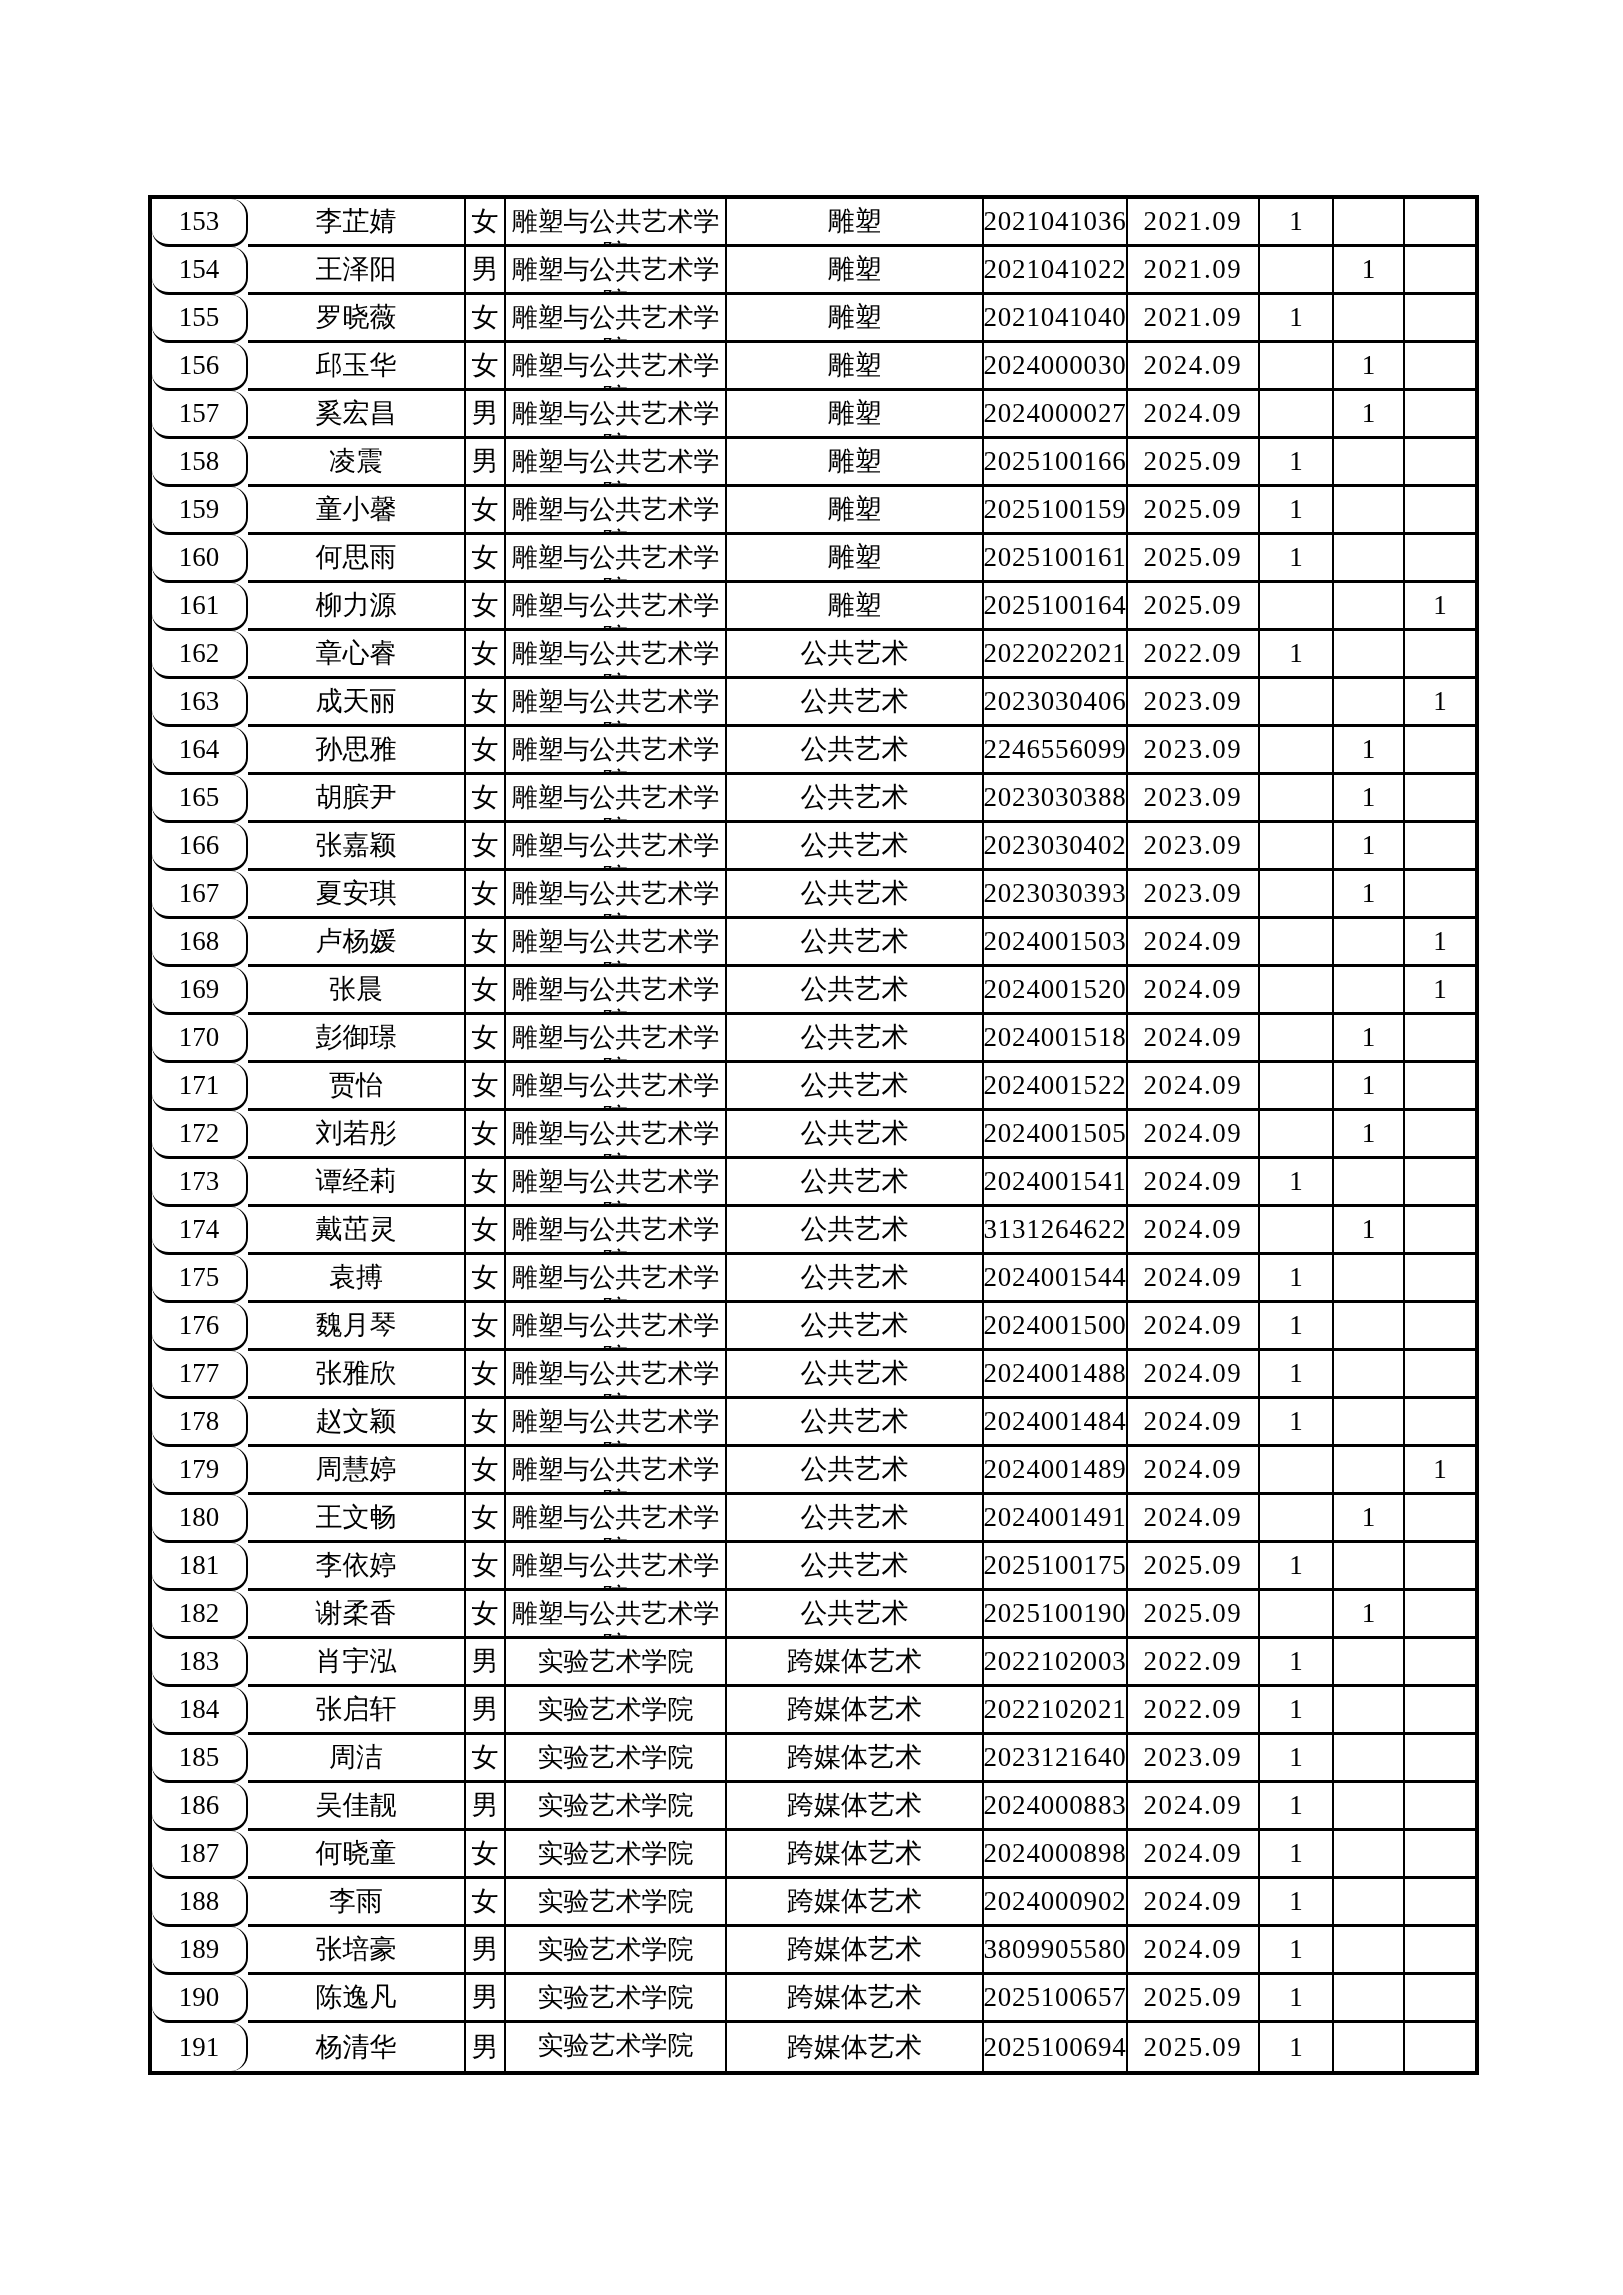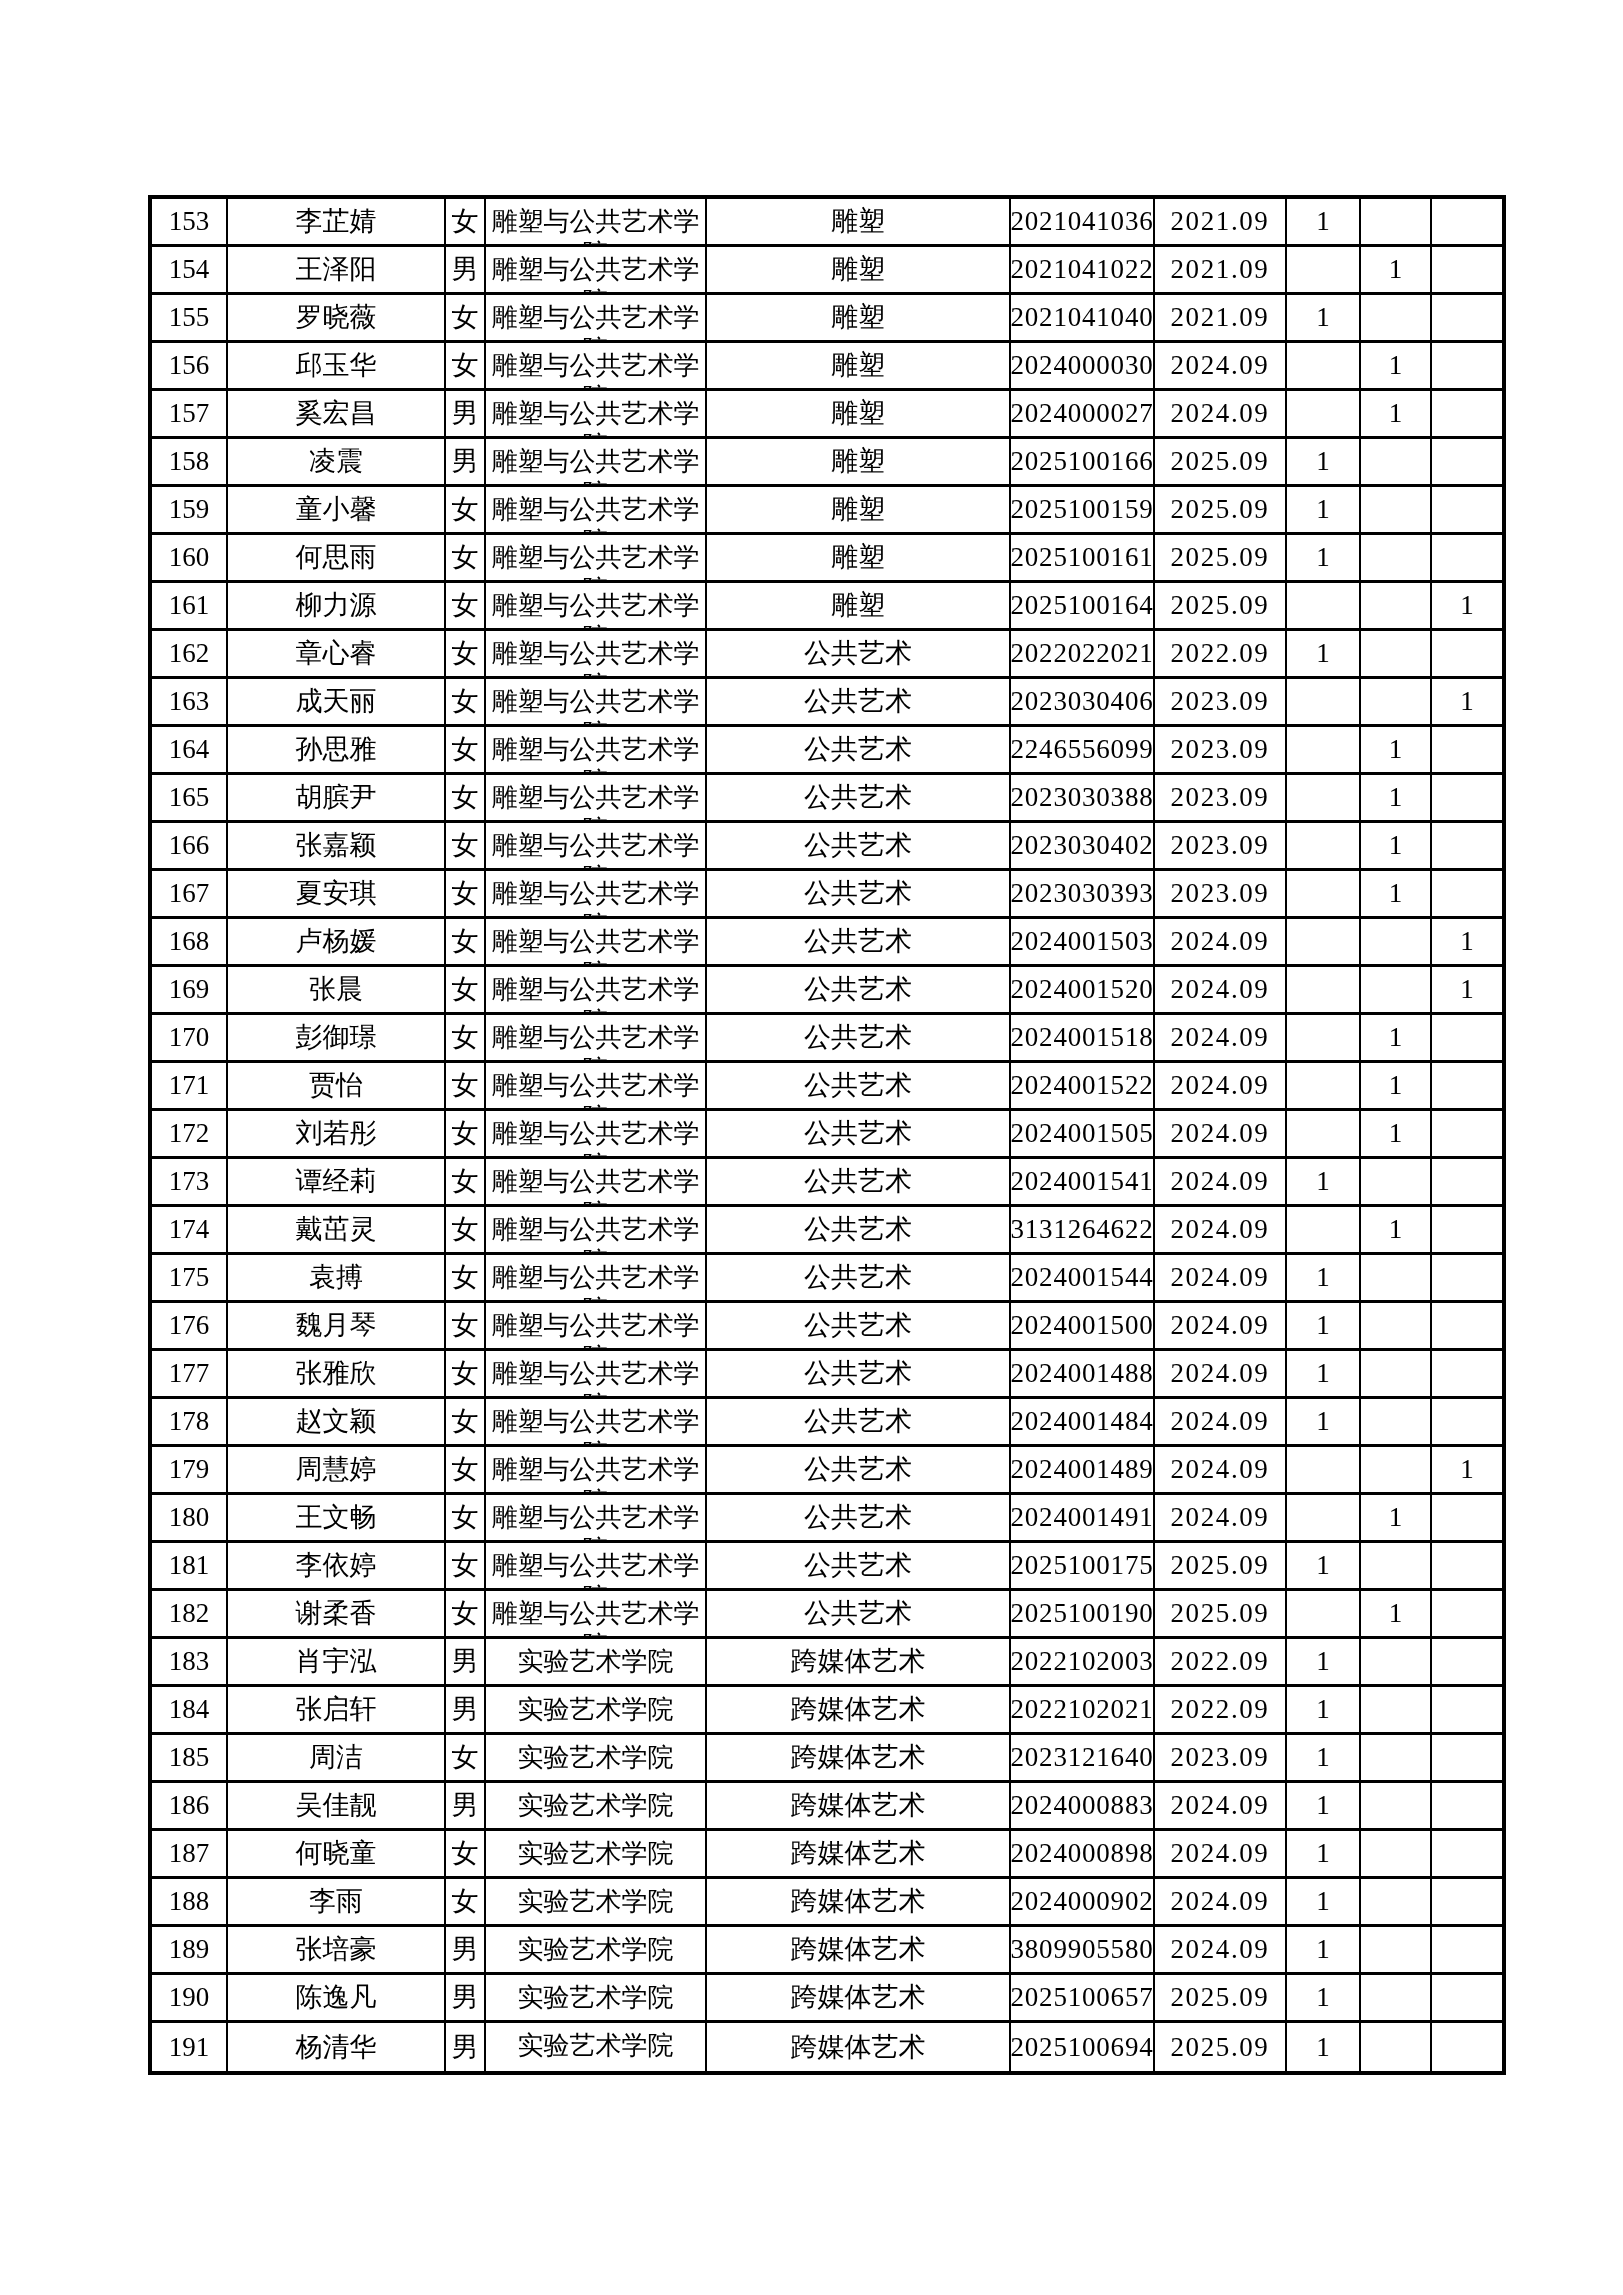--- a/index.html
+++ b/index.html
@@ -36,33 +36,33 @@
     display:flex;
     align-items:center;
     justify-content:center;
     font-size:27px;
     line-height:1;
     overflow:hidden;
     white-space:nowrap;
   }
   .t-row:last-child .cell{border-bottom:none;}
   .cell:last-child{border-right:none;}
-  .c-no{width:76px;}
+  .c-no{width:96px;border-radius:17px;}
   .c-name{width:218px;}
   .c-gender{width:40px;}
   .c-college{
     width:221px;
     display:block;
     text-align:center;
     padding-top:7px;
     line-height:32px;
     font-size:26px;
     white-space:normal;
   }
-  .c-major{width:304px;}
+  .c-major{width:257px;}
   .c-id{width:144px;letter-spacing:0.8px;}
   .c-date{width:132px;letter-spacing:1.6px;}
   .c-m1{width:74px;}
   .c-m2{width:71px;}
   .c-m3{width:70px;}
 </style>
 </head>
 <body>
 
 <div class="page">

